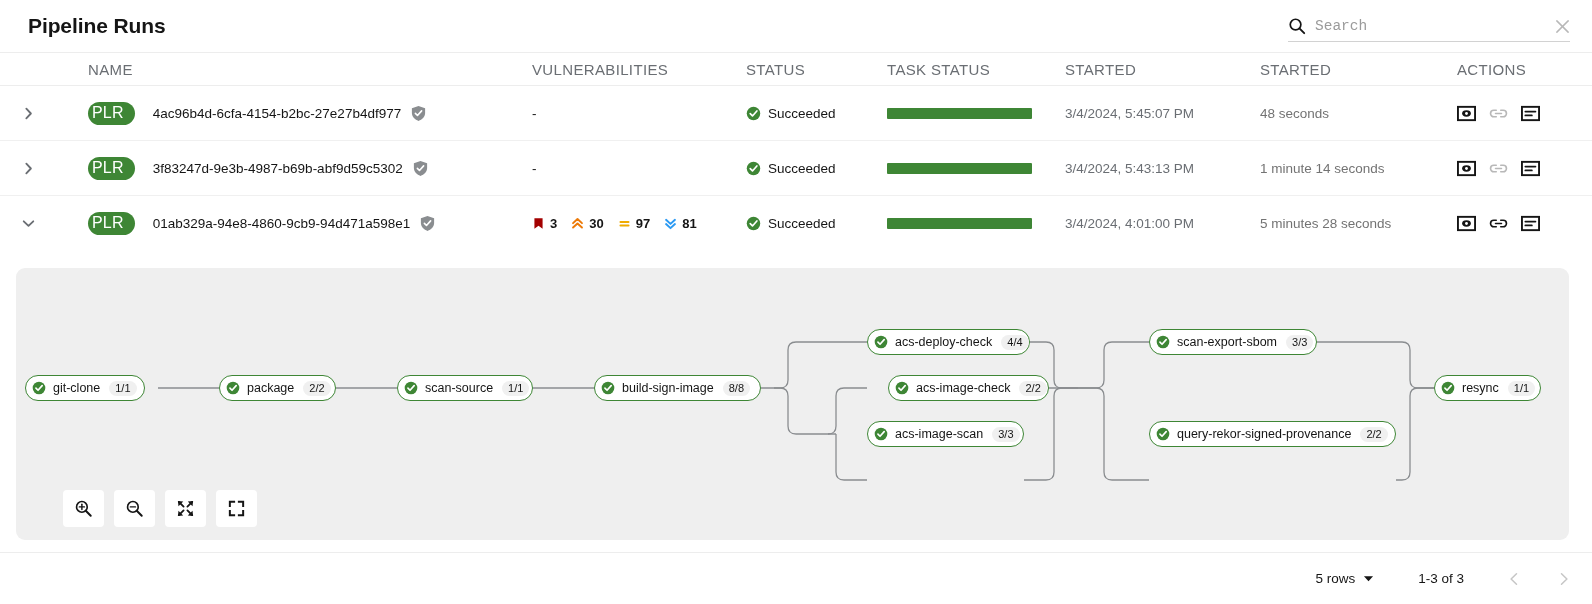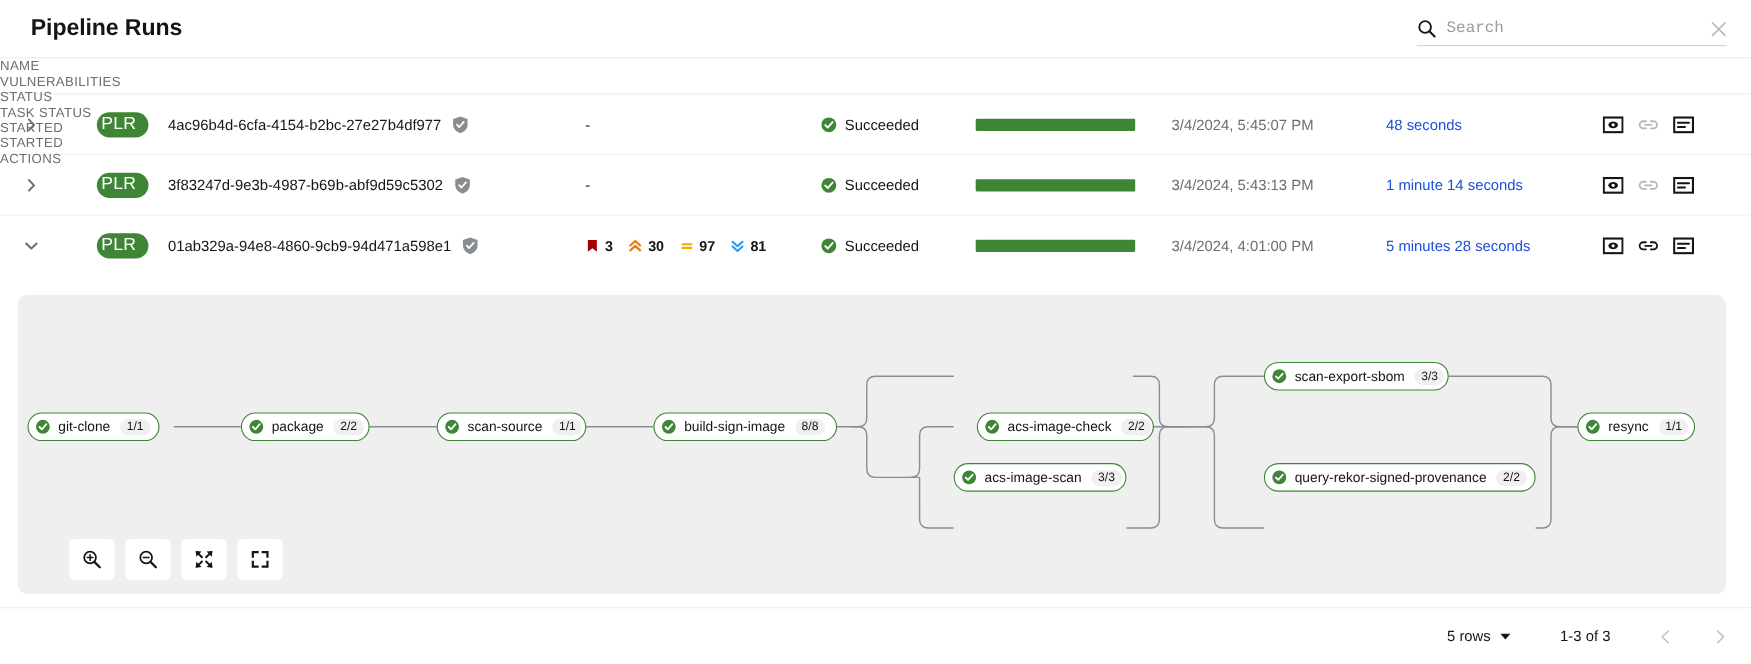--- a/index.html
+++ b/index.html
@@ -67,27 +67,27 @@
     cursor: pointer;
   }
 
   
   .table {
     width: 100%;
     border-top: 1px solid #ededed;
   }
   .thead {
     display: flex;
+    align-items: center;
     height: 32px;
     border-bottom: 1px solid #ededed;
-    font-size: 12px;
+    font-size: 15px;
     letter-spacing: 0.35px;
     color: #6a6e73;
     font-weight: normal;
-    flex-direction: column;
   }
   .row {
     display: flex;
     align-items: center;
     height: 54px;
     border-bottom: 1px solid #f0f0f0;
     font-size: 13.5px;
   }
   .row.expanded { border-bottom: none; }
 
@@ -131,21 +131,21 @@
   .status-text { font-size: 13.5px; color: #151515; }
 
   .task-bar {
     width: 145px;
     height: 11px;
     background: #3e8635;
     border-radius: 1px;
   }
 
   .started-text { color: #6a6e73; font-size: 13.5px; }
-  .dur-text { color: #1d4ed8; font-size: 13.5px; }
+  .dur-text { color: #737373; font-size: 13.5px; }
 
   .actions-group { display: flex; align-items: center; gap: 13px; }
   .act-icon { width: 19px; height: 19px; display: block; cursor: pointer; }
 
   
   .graph-panel {
     position: absolute;
     left: 16px;
     top: 268px;
     width: 1553px;
@@ -527,20 +527,28 @@
 
   <div class="node" style="left:578px; top:107px; width:167px;">
     <svg class="n-check" viewBox="0 0 16 16">
         <circle cx="8" cy="8" r="7.2" fill="#3e8635"></circle>
         <polyline points="4.5,8.2 6.9,10.6 11.6,5.3" fill="none" stroke="#ffffff" stroke-width="1.9" stroke-linecap="round" stroke-linejoin="round"></polyline>
       </svg>
     <span class="n-label">build-sign-image</span>
     <span class="n-count">8/8</span>
   </div>
 
+  <div class="node" style="left:851px; top:61px;  width:163px;">
+    <svg class="n-check" viewBox="0 0 16 16">
+        <circle cx="8" cy="8" r="7.2" fill="#3e8635"></circle>
+        <polyline points="4.5,8.2 6.9,10.6 11.6,5.3" fill="none" stroke="#ffffff" stroke-width="1.9" stroke-linecap="round" stroke-linejoin="round"></polyline>
+      </svg>
+    <span class="n-label">acs-deploy-check</span>
+    <span class="n-count">4/4</span>
+  </div>
 
   <div class="node" style="left:872px; top:107px; width:161px;">
     <svg class="n-check" viewBox="0 0 16 16">
         <circle cx="8" cy="8" r="7.2" fill="#3e8635"></circle>
         <polyline points="4.5,8.2 6.9,10.6 11.6,5.3" fill="none" stroke="#ffffff" stroke-width="1.9" stroke-linecap="round" stroke-linejoin="round"></polyline>
       </svg>
     <span class="n-label">acs-image-check</span>
     <span class="n-count">2/2</span>
   </div>
 

